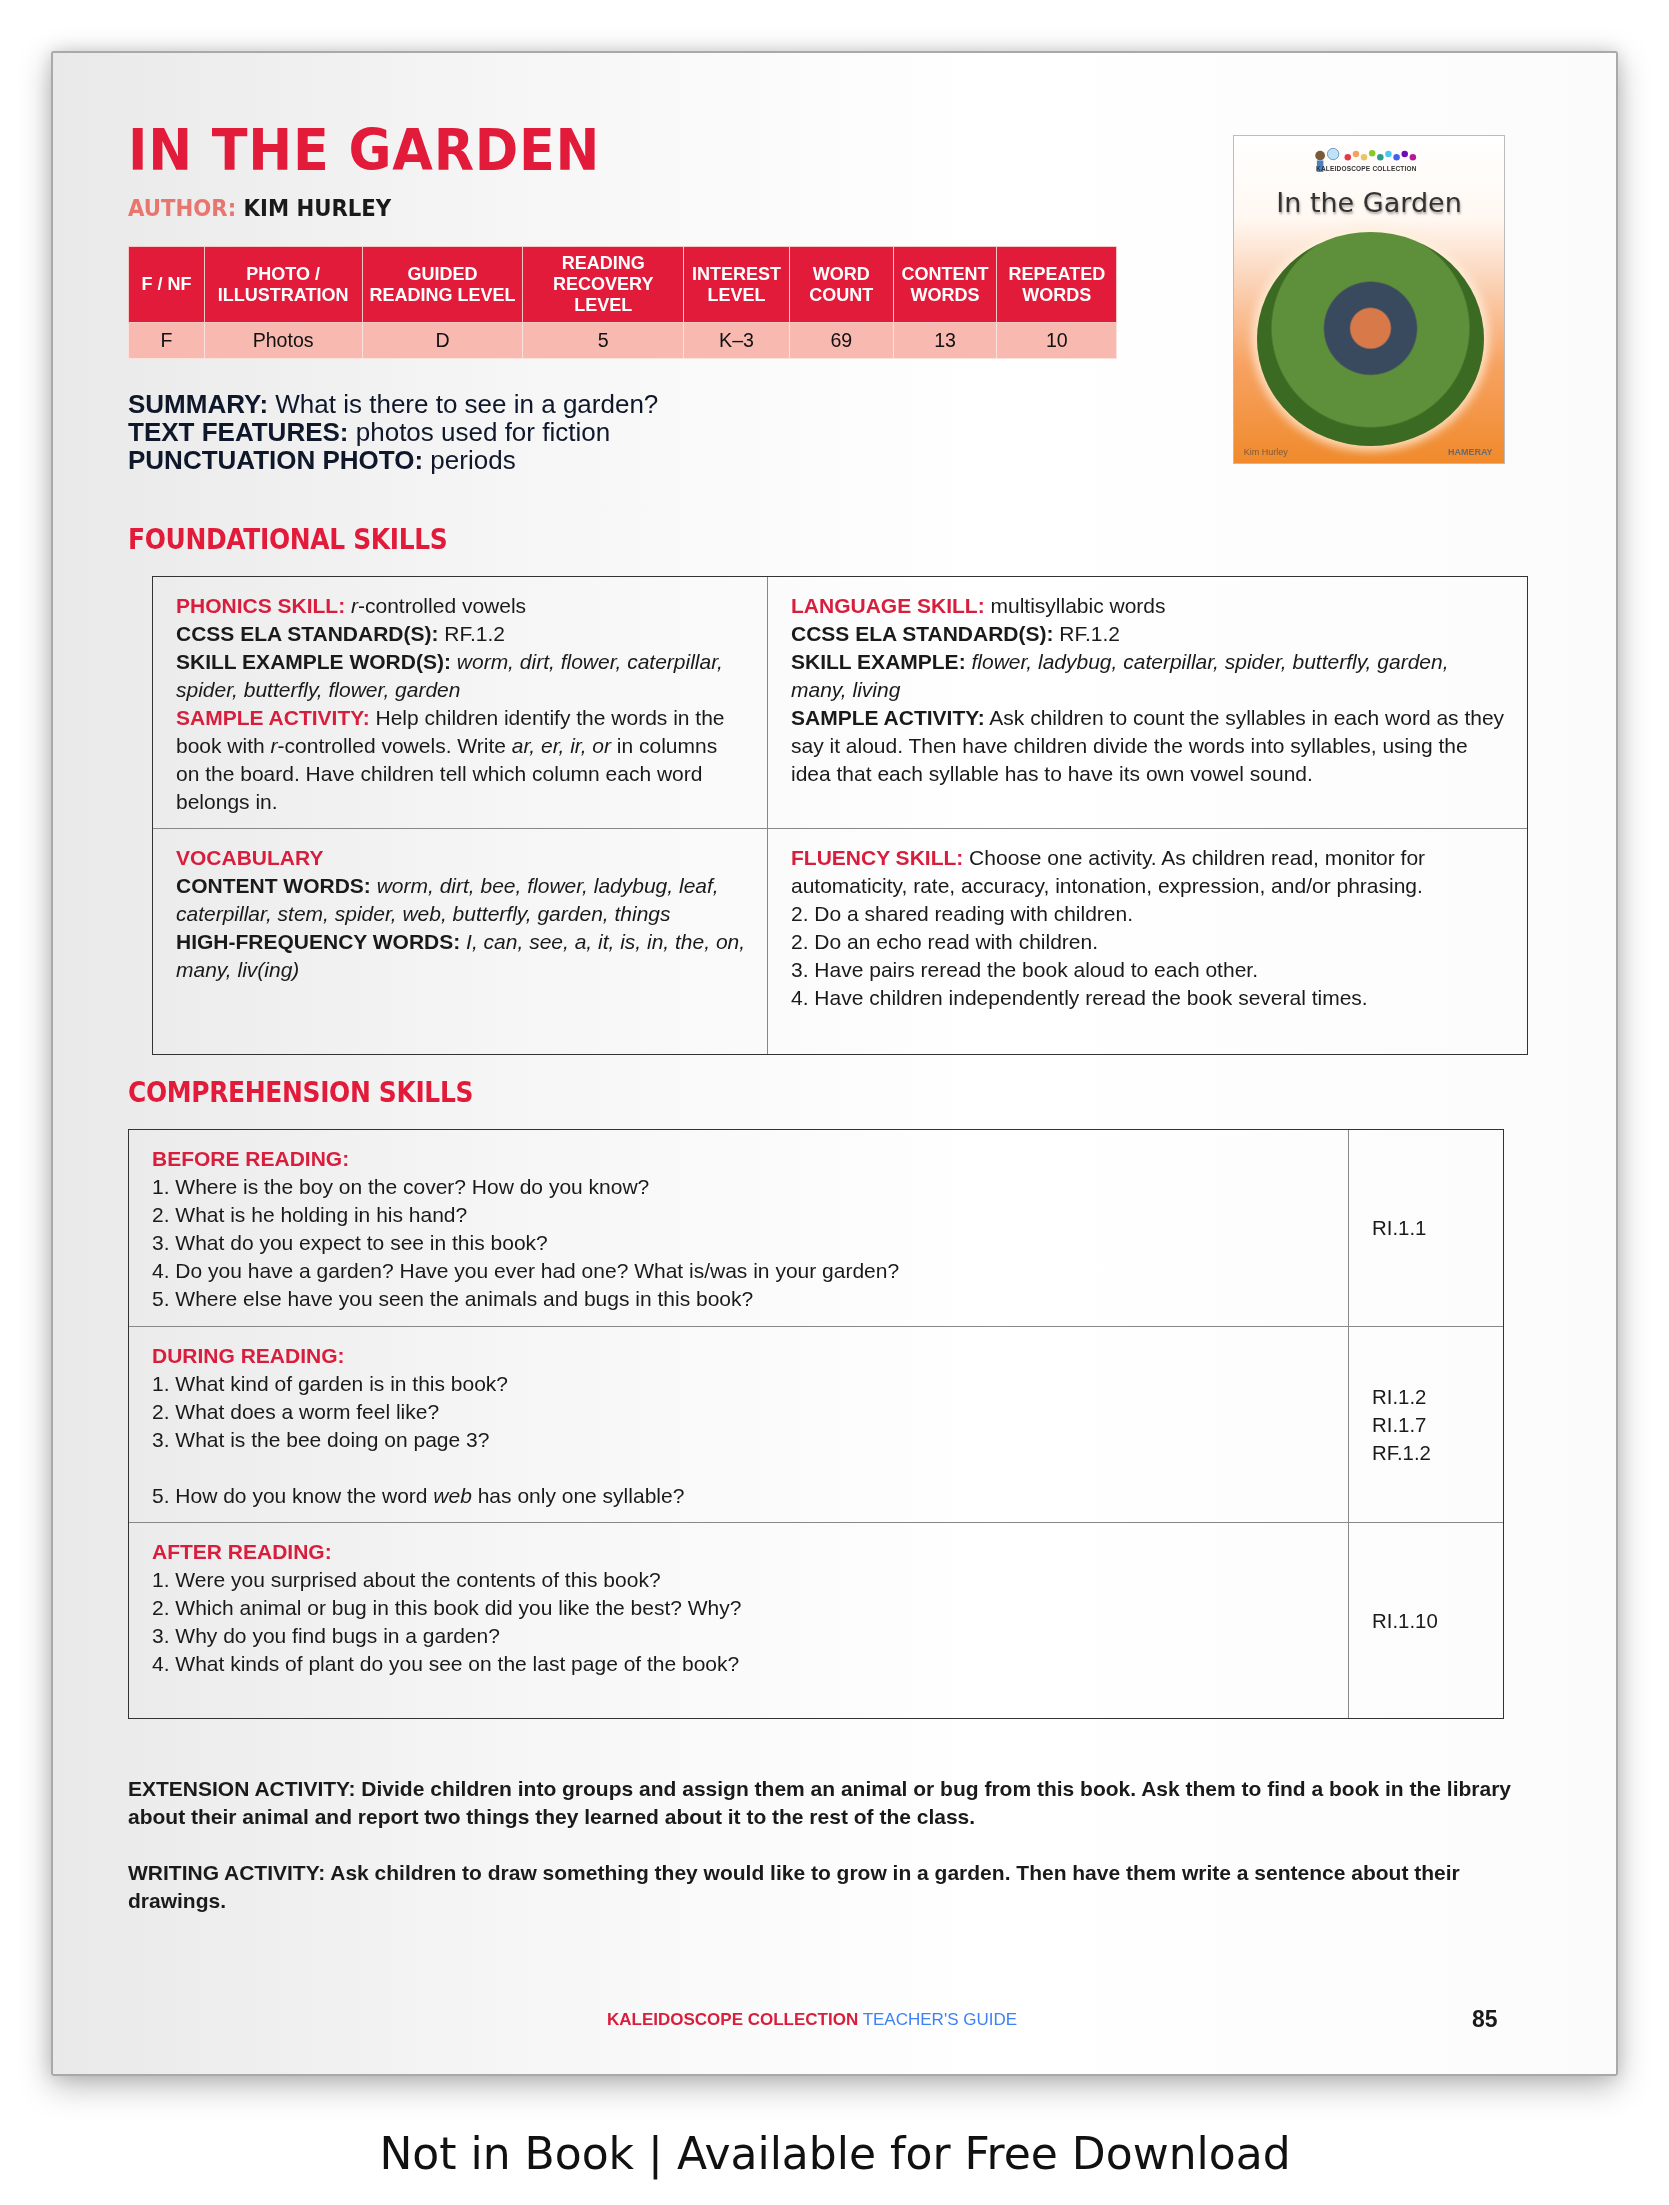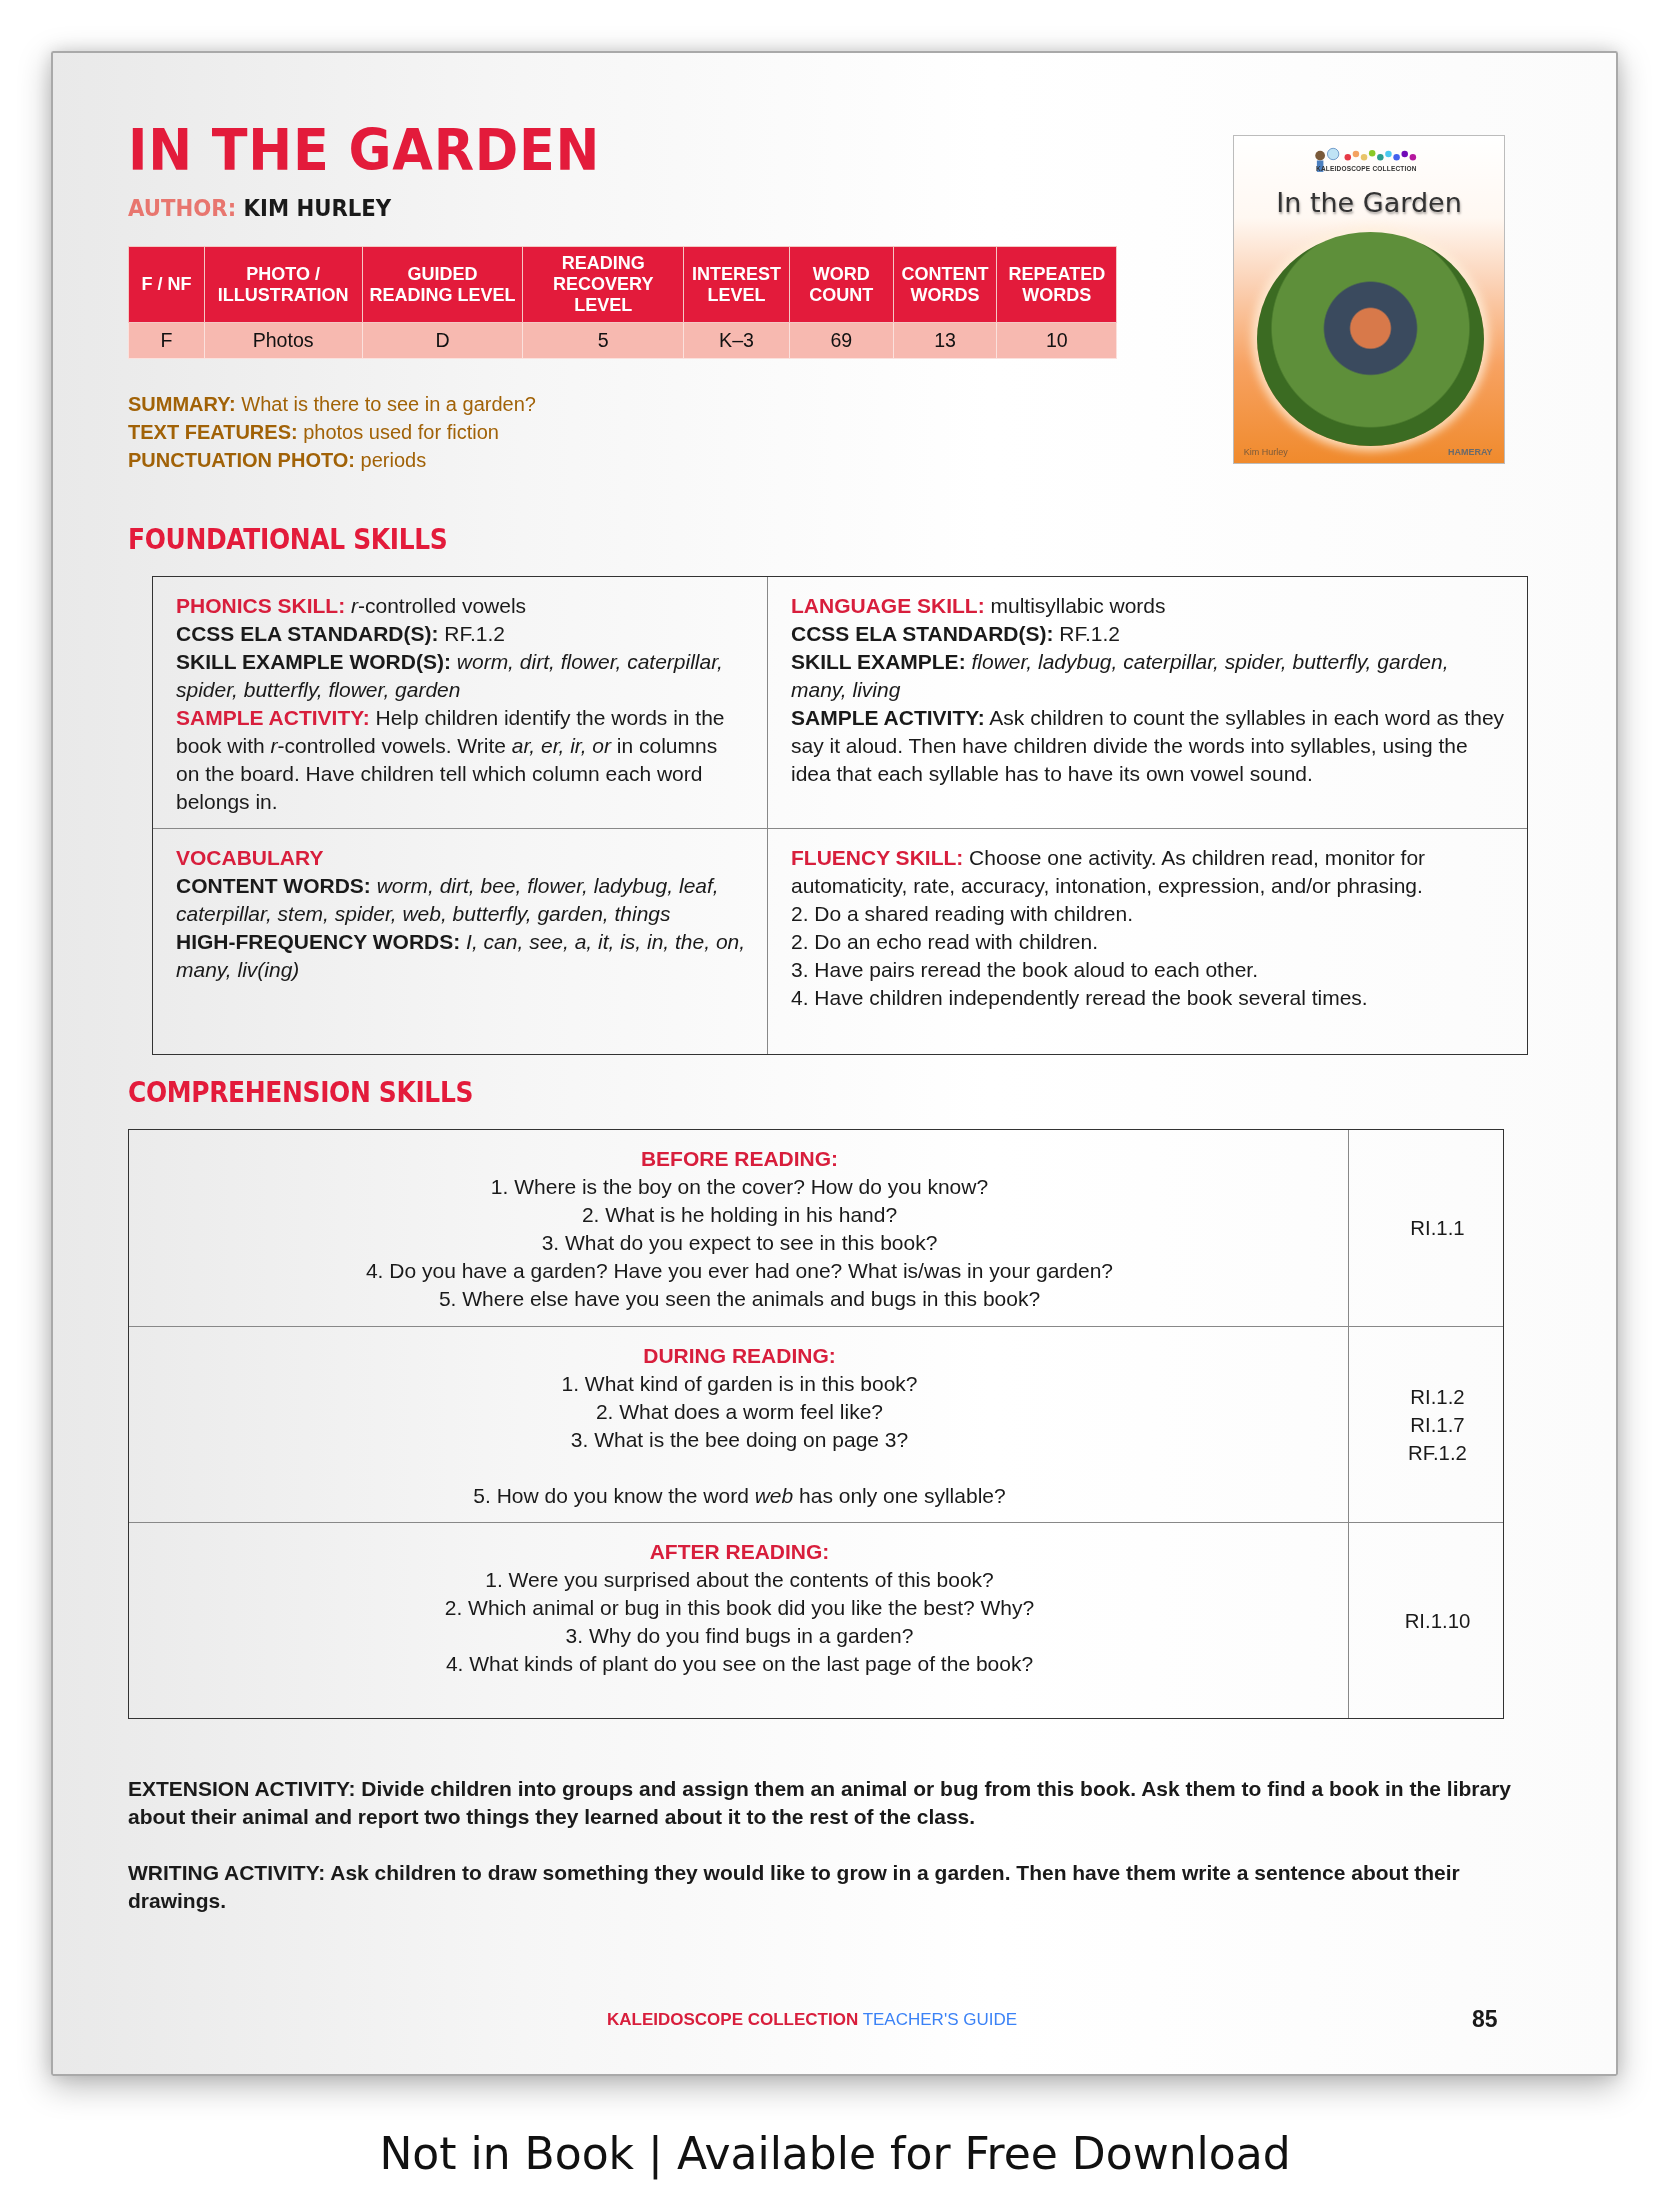--- a/index.html
+++ b/index.html
@@ -32,21 +32,21 @@
   table.stats th {
     background: #e31b3b; color: #fff; font-weight: 700; font-size: 18px; line-height: 1.15;
     height: 75px; border: 1.6px solid #f4c8c4; text-align: center; padding: 0 4.9px;
     transform-origin: center;
   }
   table.stats td {
     background: #f7b9b0; color: #111; font-size: 19.6px; height: 33px; text-align: center;
     border: 1.6px solid #fbe1dd;
   }
 
-  .meta { left: 128px; top: 390px; font-size: 20px; line-height: 28px; color: #a16207; }
+  .meta { left: 128px; top: 390px; font-size: 26px; line-height: 28px; color: #0f172a; }
   .meta b { font-weight: 700; }
 
   .cover {
     left: 1233px; top: 135px; width: 272px; height: 329px; border: 1.6px solid #bcbcbc;
     background: linear-gradient(180deg, #ffffff 0%, #fff8f2 25%, #fbd2b6 45%, #f7a262 70%, #f08a2c 100%);
     overflow: hidden; box-sizing: border-box;
   }
   .cover .logo { position: absolute; left: 78px; top: 8.2px; width: 122px; height: 33px; }
   .cover .logo-text { position: absolute; left: 82px; top: 29px; font-size: 6.5px; font-weight: 700; color: #333; letter-spacing: 0.2px; }
   .cover .ctitle { position: absolute; left: 0; width: 100%; top: 51px; text-align: center; font-family: "DejaVu Sans", sans-serif; font-size: 27px; color: #333; text-shadow: 0.8px 1.6px 2.4px rgba(0,0,0,0.35); }
@@ -74,21 +74,21 @@
   .fs-cell.left { border-right: 1.6px solid #888; }
   .fs-cell.top { border-bottom: 1.6px solid #888; height: 252px; }
   .fs-cell.bottom { height: 225px; }
   .red { color: #d81e3c; font-weight: 700; }
   .blk { font-weight: 700; }
   i { font-style: italic; }
 
   .cs-table {
     left: 128px; top: 1129px; width: 1376px; border: 1.6px solid #333; box-sizing: border-box;
   }
-  .cs-row { display: grid; grid-template-columns: 1220px 1fr; height: 196px; box-sizing: border-box; text-align: center; }
+  .cs-row { display: grid; grid-template-columns: 1220px 1fr; height: 196px; box-sizing: border-box; }
   .cs-row + .cs-row { border-top: 1.6px solid #888; }
   .cs-q { padding: 14.7px 21px 8.2px 23px; font-size: 21px; line-height: 28px; border-right: 1.6px solid #888; }
   .cs-std { display: flex; flex-direction: column; justify-content: center; padding-left: 23px; font-weight: 400; font-size: 20.4px; line-height: 28px; }
 
   .activities { left: 128px; top: 1769px; width: 1386px; font-size: 21px; line-height: 28px; }
   .activities p { margin: 6px 0 28px 0; font-weight: bold; }
 
   .footer-guide { left: 607px; top: 2010px; font-size: 17px; }
   .footer-guide .r { color: #d81e3c; font-weight: 700; }
   .footer-guide .g { color: #3b82f6; }

